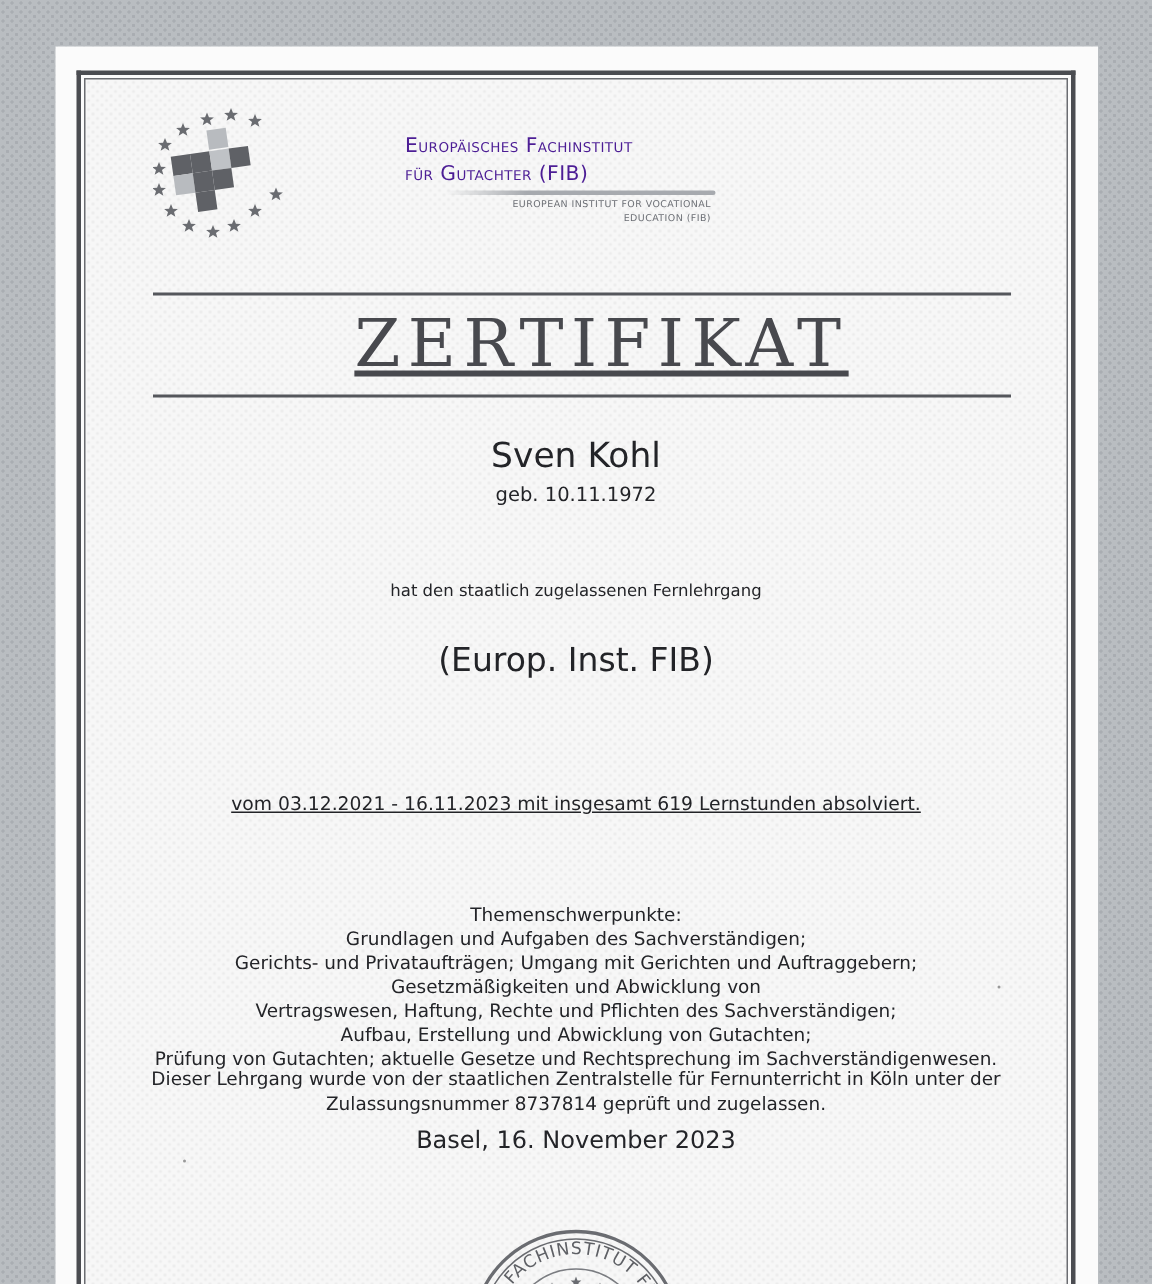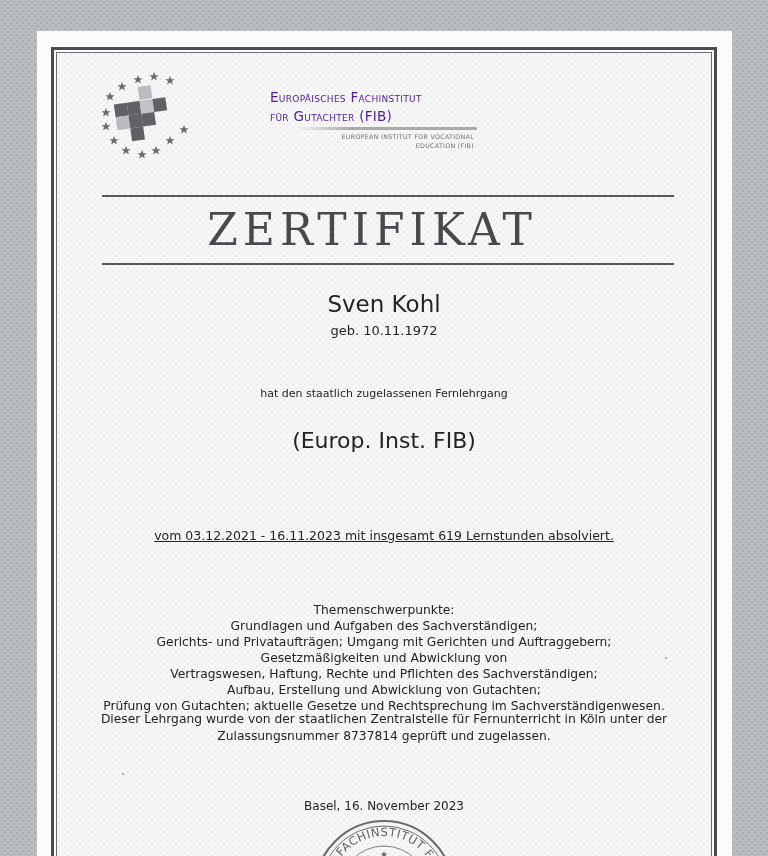--- a/index.html
+++ b/index.html
@@ -45,33 +45,33 @@
   }
   .logo-sub {
     position: absolute; left: 200px; top: 60px; width: 172px; text-align: right;
     font-size: 6.3px; letter-spacing: 0.3px; color: #6c6f75; line-height: 9px;
     font-variant: small-caps; text-transform: uppercase;
   }
   .rule { position: absolute; left: 102px; width: 572px; height: 2px; background: #55575c; }
   .rule.top { top: 195px; }
   .rule.bottom { top: 263px; }
   .title {
-    position: absolute; left: 86px; top: 202px; width: 572px; text-align: center;
+    position: absolute; left: 115px; top: 202px; width: 572px; text-align: center;
     font-family: "DejaVu Serif", "Liberation Serif", serif; font-size: 44px;
-    letter-spacing: 5px; color: #48494e; line-height: 56px;
+    letter-spacing: 5px; color: #48494e; line-height: 56px; text-decoration: underline;
   }
   .center { position: absolute; left: 60px; width: 648px; text-align: center; color: #232428; }
   .name { top: 289px; font-size: 23px; line-height: 30px; }
   .dob { top: 322px; font-size: 13px; line-height: 18px; }
   .intro { top: 385px; font-size: 11px; line-height: 18px; }
   .course { top: 425px; font-size: 22px; line-height: 31px; }
   .period { top: 527px; font-size: 12.5px; line-height: 18px; text-decoration: underline; }
   .topics { top: 591px; font-size: 12.3px; line-height: 16px; margin-top: 11px; }
   .approval { top: 711px; font-size: 12.3px; line-height: 17px; }
-  .place-date { top: 797px; font-size: 12px; line-height: 18px; }
+  .place-date { top: 751px; font-size: 16px; line-height: 18px; }
   .seal { position: absolute; left: 313px; top: 819px; width: 142px; height: 142px; }
   .speck { position: absolute; width: 2px; height: 2px; background: #999; border-radius: 1px; }
 </style>
 </head>
 <body>
 
 <div class="paper"></div>
 <div class="frame-outer"></div>
 <div class="frame-inner"></div>
 

